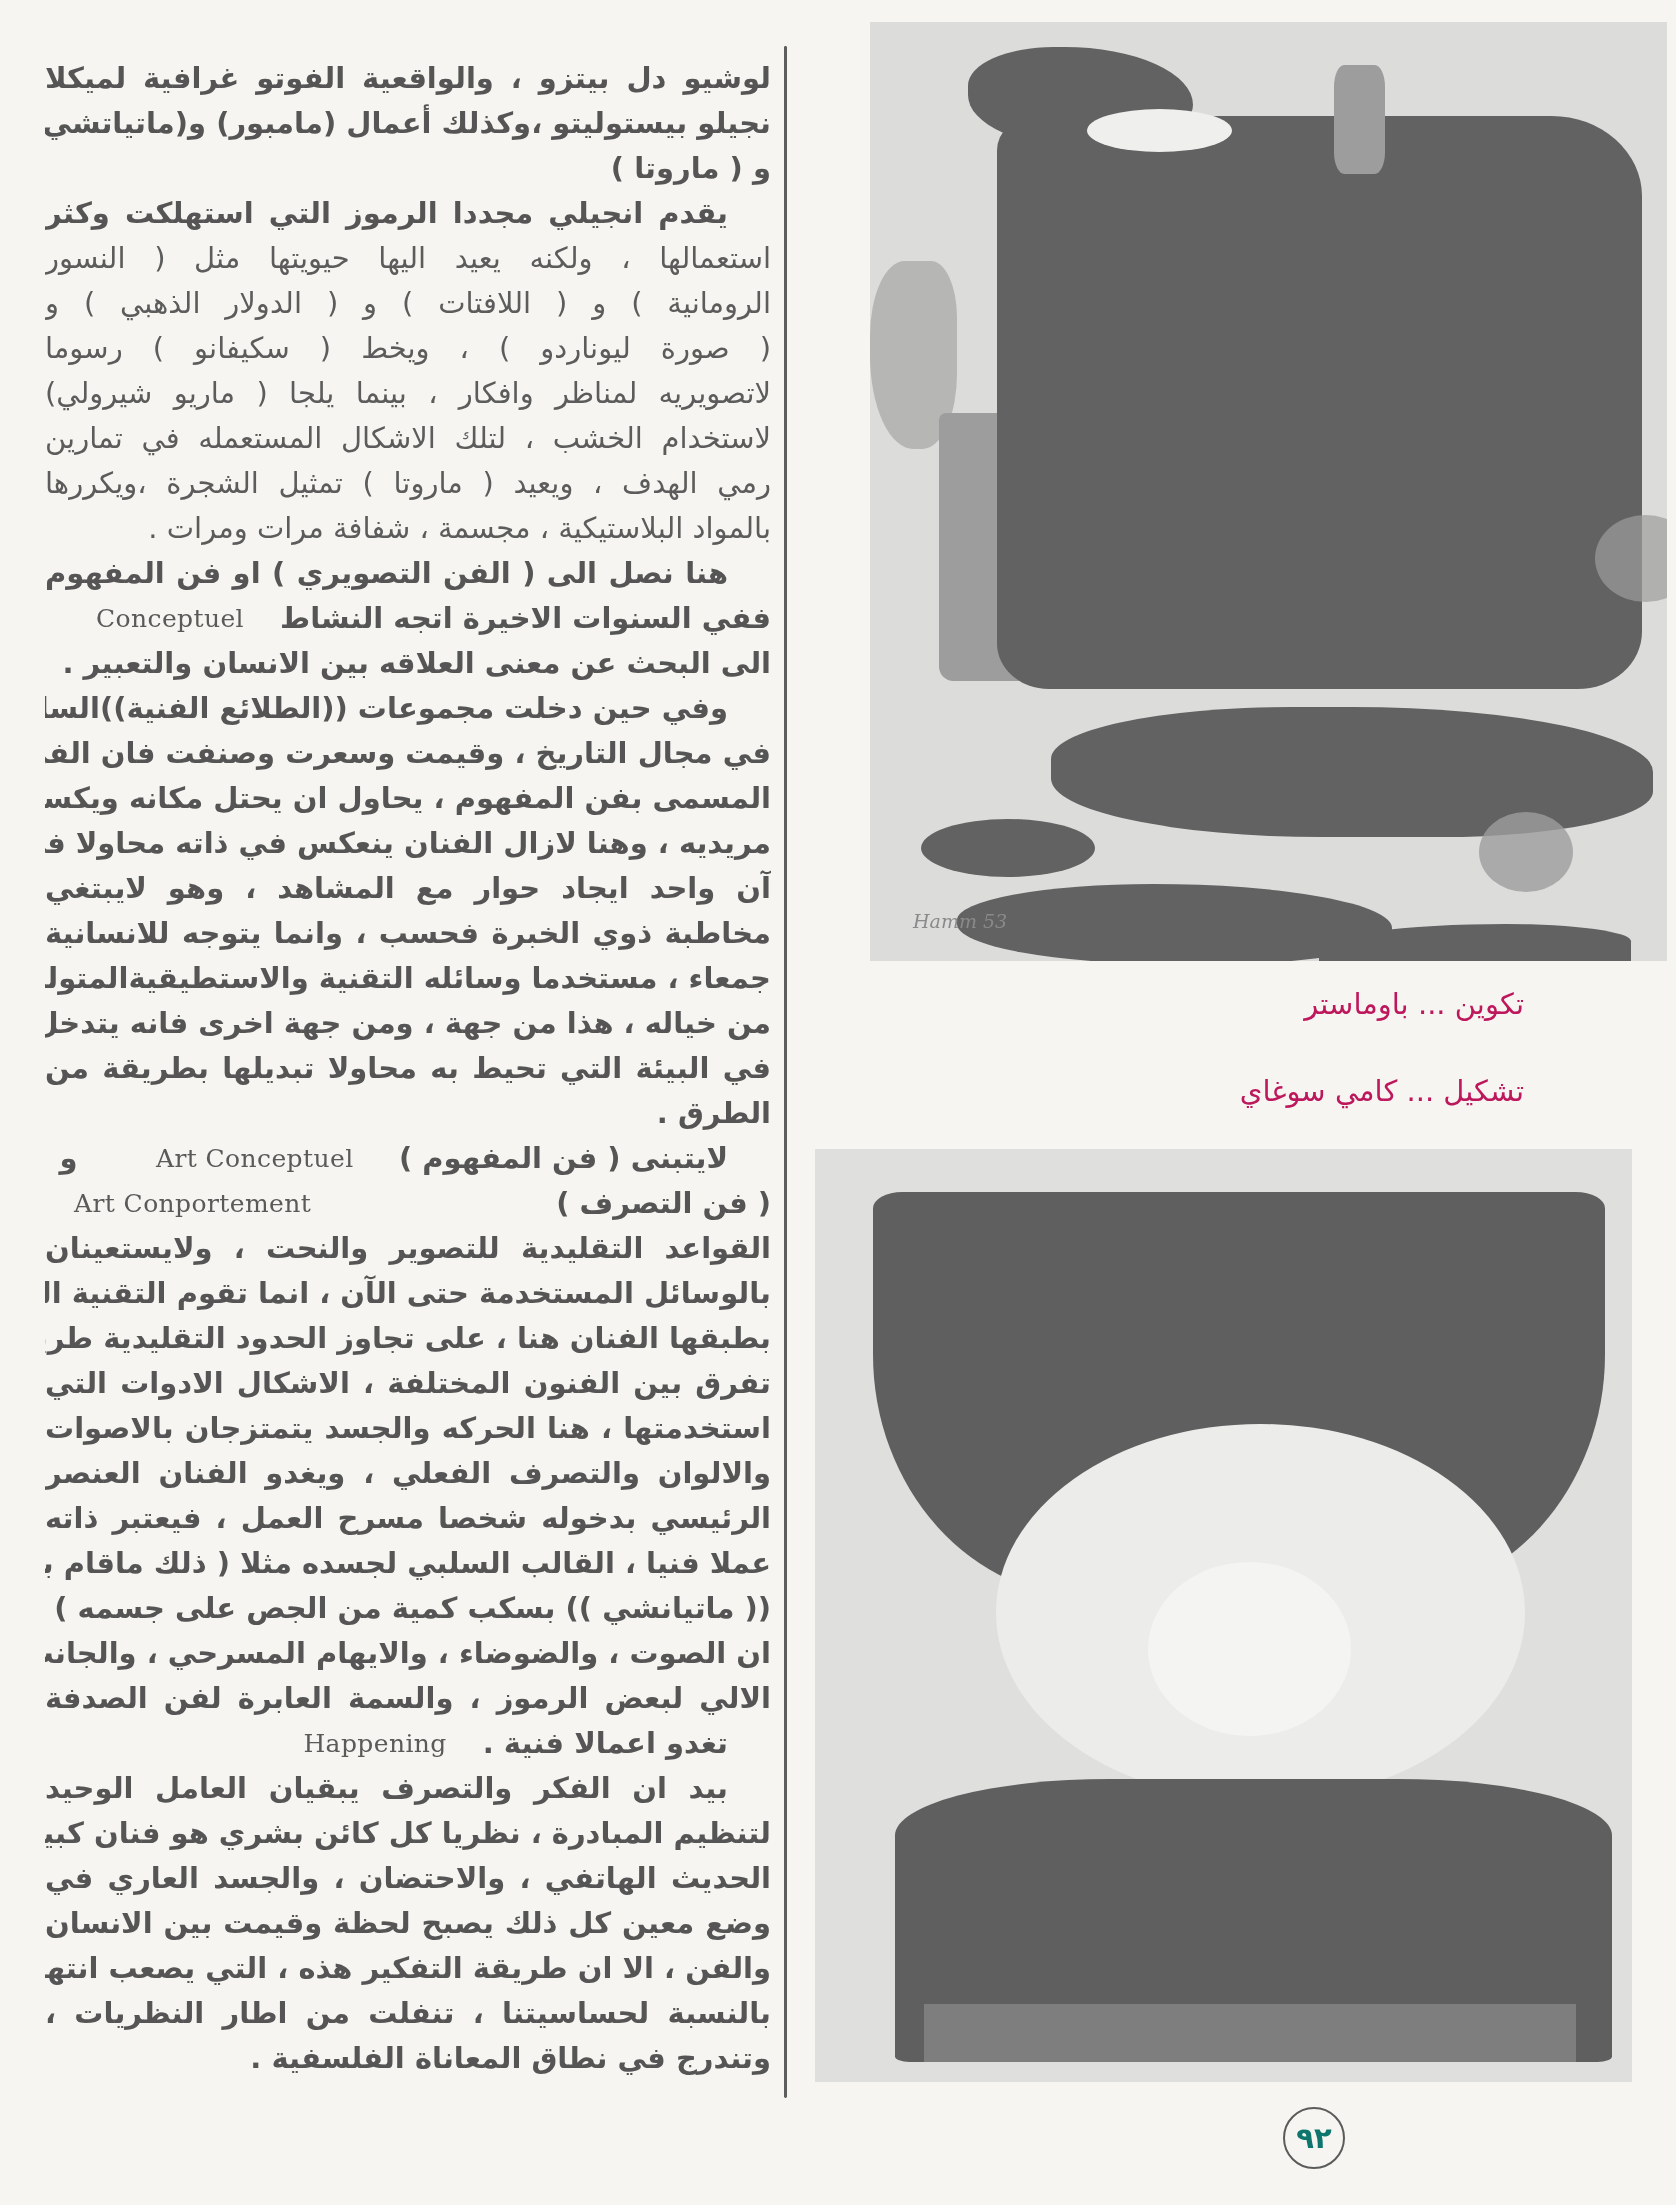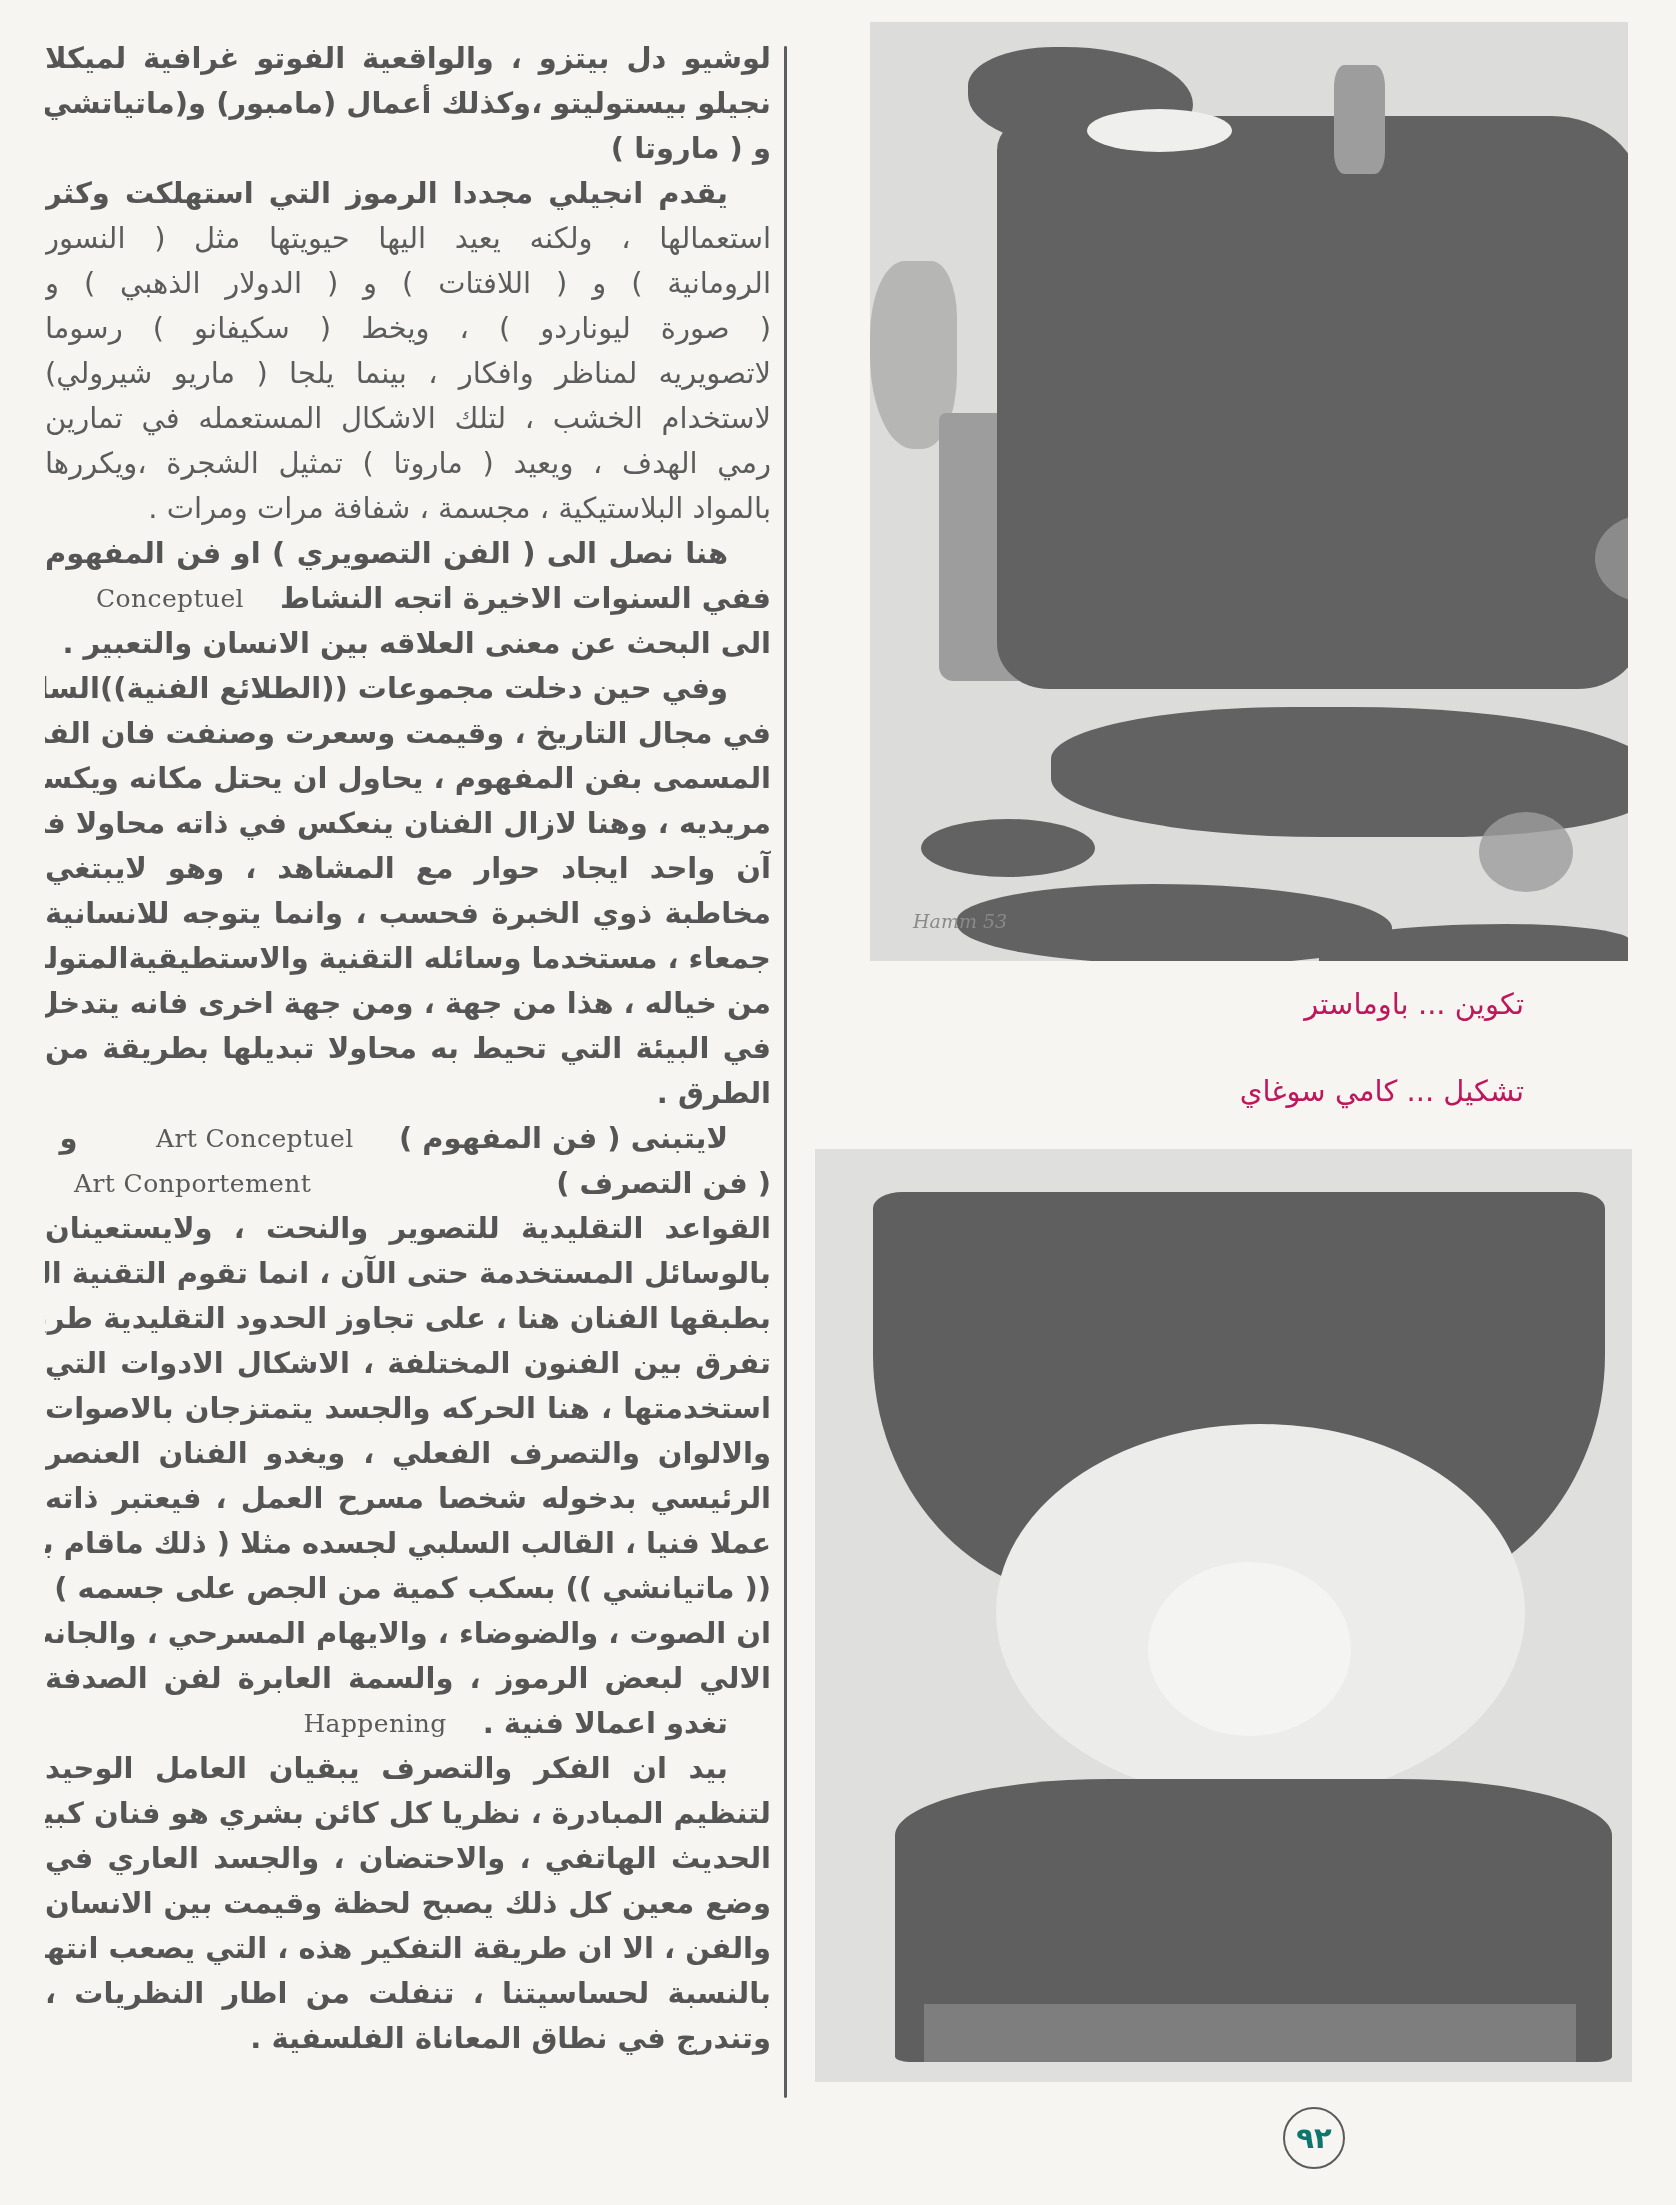--- a/index.html
+++ b/index.html
@@ -3,39 +3,39 @@
 <meta charset="utf-8">
 <style>
   html, body { margin:0; padding:0; }
   body {
     width:1676px; height:2205px; position:relative; overflow:hidden;
     background:#f6f5f1;
     font-family:"DejaVu Sans", sans-serif;
     color:#4f4f4f;
   }
   .text-col {
-    position:absolute; left:45px; top:36px; width:726px;
+    position:absolute; left:45px; top:56px; width:726px;
     direction:rtl; text-align:justify; text-align-last:auto;
   }
   .line {
     display:block; height:45px; line-height:45px;
     font-size:29px; font-weight:bold; white-space:nowrap;
     text-align:justify; text-align-last:justify; overflow:hidden;
     letter-spacing:0.4px; color:#555;
   }
   .line.light { font-weight:normal; color:#5c5c5c; }
   .line.last { text-align-last:right; }
   .line.indent { padding-right:43px; }
   .latin { font-family:"DejaVu Serif", serif; font-weight:normal; font-size:25px; color:#5a5a5a; direction:ltr; unicode-bidi:isolate;margin-left:33px; }
   .divider {
     position:absolute; left:784px; top:46px; width:2.9px; height:2052px;
     background:#5d5d5d; border-radius:1.4px;
   }
   .painting { position:absolute; overflow:hidden; }
-  .p1 { left:870px; top:22px; width:758px; height:939px; background:#dcdcda; }
+  .p1 { left:870px; top:22px; width:758px; height:939px; background:#dcdcda;padding-left:39px; }
   .p2 { left:815px; top:1149px; width:817px; height:933px; background:#dfdfdd; }
   .blob { position:absolute; background:#626262; }
   .mid { position:absolute; background:#9d9d9d; }
   .lite { position:absolute; background:#efefed; }
   .caption {
     position:absolute; direction:rtl; font-family:"DejaVu Sans", sans-serif;
     font-size:29px; color:#be185d; font-weight:normal; letter-spacing:1.4px;
   }
   .cap1 { right:152px; top:987px; }
   .cap2 { right:152px; top:1074px;margin-left:28px; }

